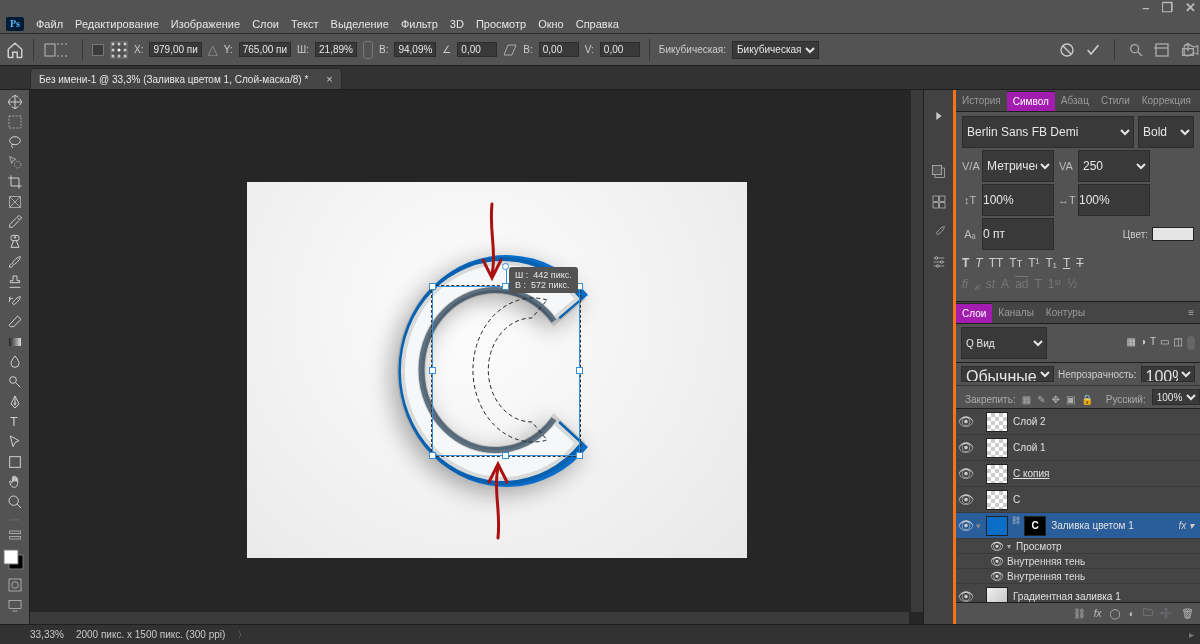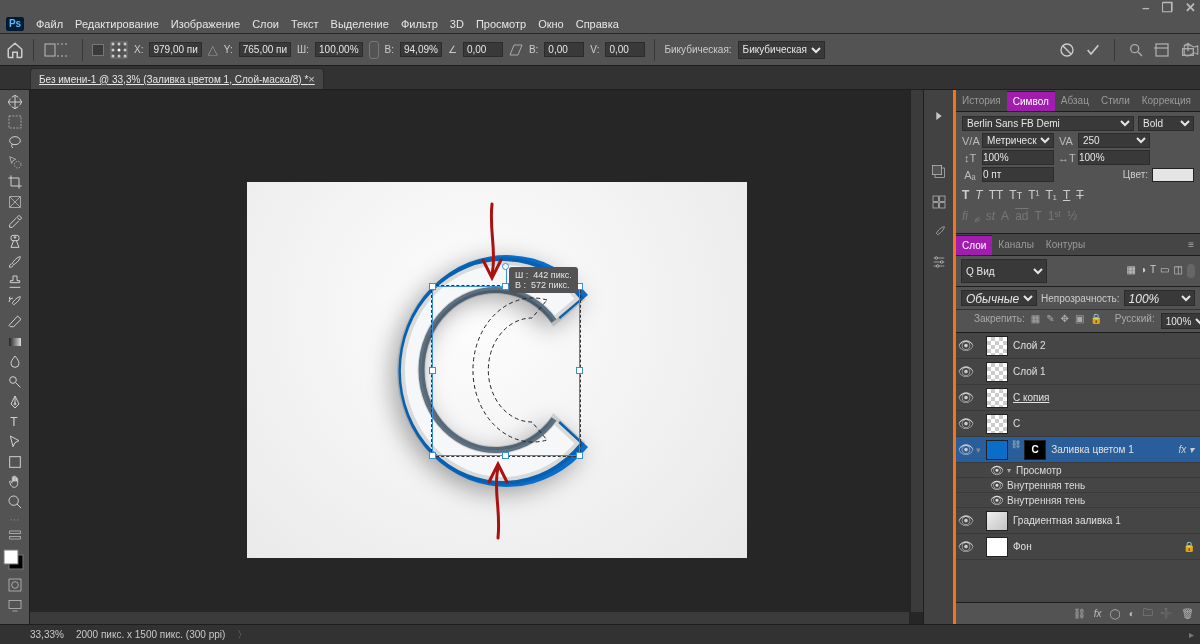--- a/index.html
+++ b/index.html
@@ -2,33 +2,33 @@
 <html><head>
 <meta charset="utf-8">
 <style>
   * { margin: 0; padding: 0; box-sizing: border-box; font-family: 'Segoe UI', Tahoma, Arial, sans-serif; }
   body { background: #323232; color: #ccc; font-size: 11px; overflow: hidden; width: 1200px; height: 644px; }
   
   .winbar { height: 14px; background: #535353; display: flex; justify-content: flex-end; align-items: center; padding-right: 4px; gap: 12px; }
   .winbar span { color: #b8b8b8; font-size: 13px; font-weight: bold; }
   
   .menubar { height: 20px; background: #535353; border-bottom: 1px solid #2a2a2a; display: flex; align-items: center; gap: 12px; padding-left: 6px; font-size: 11px; }
-  .menubar .logo { width: 18px; height: 14px; background: #001c33; color: #5ab9ff; display: flex; align-items: center; justify-content: center; font-size: 10px; font-weight: bold; border-radius: 2px; }
+  .menubar .logo { width: 18px; height: 14px; background: #001c33; color: #5ab9ff; display: flex; align-items: center; justify-content: center; font-size: 10px; font-weight: bold; border-radius: 2px; font-family: Liberation Serif, serif; }
   .menubar .item { color: #e6e6e6; cursor: default; }
   
   .optbar { height: 32px; background: #535353; border-bottom: 1px solid #1e1e1e; display: flex; align-items: center; padding-left: 6px; gap: 6px; font-size: 10px; color: #ccc; position: relative; }
   .optbar .home { width: 18px; height: 18px; color: #ccc; }
   .optbar .sep { width: 1px; height: 22px; background: #383838; margin: 0 3px; }
   .optbar .val { background: #393939; border: 1px solid #2c2c2c; padding: 1px 3px; color: #e6e6e6; min-width: 40px; display: inline-block; font-size: 10px; }
   .optbar select { background: #393939; border: 1px solid #2c2c2c; color: #e6e6e6; font-size: 10px; height: 18px; }
   .optbar .right { position: absolute; right: 4px; display: flex; gap: 10px; align-items: center; }
   .optbar .right svg { width: 16px; height: 16px; }
   
   .tabstrip { height: 24px; background: #323232; border-bottom: 1px solid #1e1e1e; display: flex; align-items: flex-end; padding-left: 30px; }
-  .tabstrip .tab { background: #454545; border: 1px solid #2a2a2a; border-bottom: none; border-top-left-radius: 4px; border-top-right-radius: 4px; padding: 4px 8px; font-size: 10px; color: #e6e6e6; display: flex; align-items: center; gap: 0; text-decoration: underline; }
+  .tabstrip .tab { background: #454545; border: 1px solid #2a2a2a; border-bottom: none; border-top-left-radius: 4px; border-top-right-radius: 4px; padding: 4px 8px; font-size: 10px; color: #e6e6e6; display: flex; align-items: center; gap: 18px; }
   .tabstrip .tab .x { color: #ccc; font-size: 11px; }
   
   .main { display: flex; height: calc(644px - 14px - 20px - 32px - 24px - 20px); }
   .tools { width: 30px; background: #535353; border-right: 1px solid #1e1e1e; display: flex; flex-direction: column; align-items: center; padding-top: 2px; gap: 0; padding-bottom: 6px; }
   .tools .tool { width: 26px; height: 20px; display: flex; align-items: center; justify-content: center; color: #d0d0d0; cursor: default; position: relative; }
   .tools .tool svg { width: 16px; height: 16px; }
   .tools .swatch { margin-top: 4px; }
   .canvas-wrap { flex: 1; background: #262626; display: flex; align-items: flex-start; justify-content: center; position: relative; overflow: hidden; }
   .canvas-scroll { position: absolute; left: 0; right: 14px; bottom: 0; height: 12px; background: #3b3b3b; }
   .canvas-scroll-v { position: absolute; right: 0; top: 0; bottom: 12px; width: 12px; background: #3b3b3b; }
@@ -49,33 +49,33 @@
   .iconstrip { width: 30px; background: #424242; border-left: 1px solid #1e1e1e; display: flex; flex-direction: column; align-items: center; gap: 14px; padding-top: 18px; }
   .iconstrip svg { width: 16px; height: 16px; color: #c8c8c8; }
   
   .panels { width: 247px; background: #535353; border-left: 3px solid #f97316; display: flex; flex-direction: column; font-size: 10px; }
   .panelTabs { display: flex; border-bottom: 1px solid #1e1e1e; background: #454545; height: 22px; align-items: center; }
   .panelTabs .ptab { padding: 4px 6px; color: #9a9a9a; cursor: default; font-size: 10px; }
   .panelTabs .ptab.active { color: #fff; background: #a21caf; border-top: 1px solid #262626; }
   .panelTabs .menu { margin-left: auto; padding: 0 6px; color: #aaa; }
   
   .charPanel { padding: 4px 6px; border-bottom: 1px solid #1e1e1e; }
-  .charPanel select, .charPanel input { background: #393939; border: 1px solid #2c2c2c; color: #e6e6e6; font-size: 10px; height: 15px; }
+  .charPanel select, .charPanel input { background: #393939; border: 1px solid #2c2c2c; color: #e6e6e6; font-size: 12px; height: 32px; }
   .charPanel .row { display: flex; align-items: center; gap: 4px; margin-bottom: 2px; }
   .charPanel .iconlbl { width: 16px; color: #bbb; font-size: 11px; text-align: center; }
   .typebtns { display: flex; gap: 6px; padding: 4px 0; color: #ccc; font-family: 'Times New Roman', serif; font-size: 12px; }
   .otbtns { display: flex; gap: 6px; padding: 3px 0; color: #777; font-family: 'Times New Roman', serif; font-size: 12px; font-style: italic; }
   .langrow { display: flex; gap: 4px; padding-top: 4px; align-items: center; }
   
   .layersOps { display: flex; justify-content: space-between; align-items: center; padding: 3px 5px; border-bottom: 1px solid #1e1e1e; }
-  .layersOps select { background: #393939; border: 1px solid #2c2c2c; color: #e6e6e6; font-size: 10px; height: 24px; }
+  .layersOps select { background: #393939; border: 1px solid #2c2c2c; color: #e6e6e6; font-size: 10px; height: 32px; }
   .layersOps .r { display: flex; gap: 4px; color: #ccc; }
   .layersBlend { display: flex; align-items: center; justify-content: space-between; padding: 3px 5px; border-bottom: 1px solid #333; gap: 4px; }
-  .layersBlend select { background: #393939; border: 1px solid #2c2c2c; color: #e6e6e6; font-size: 12px; height: 16px; flex: 1; font-style: italic; }
-  .layersLock { display: flex; align-items: flex-start; gap: 6px; padding: 3px 18px; border-bottom: 1px solid #1e1e1e; color: #aaa; }
+  .layersBlend select { background: #393939; border: 1px solid #2c2c2c; color: #e6e6e6; font-size: 16px; height: 16px; flex: 1; }
+  .layersLock { display: flex; align-items: flex-end; gap: 6px; padding: 3px 9px; border-bottom: 1px solid #1e1e1e; color: #aaa; }
   .layersLock .spacer { flex: 1; }
   .layerlist { flex: 1; overflow-y: auto; background: #454545; }
   .layer { display: flex; align-items: center; height: 26px; border-bottom: 1px solid #3a3a3a; padding-right: 4px; }
   .layer .eye { width: 20px; text-align: center; color: #ccc; font-size: 13px; }
   .layer .caret { width: 10px; color: #888; font-size: 9px; }
   .layer .thumbs { display: flex; gap: 3px; margin-right: 5px; }
   .layer .thumb { width: 22px; height: 20px; border: 1px solid #222; background: #fff; display: flex; align-items: center; justify-content: center; font-size: 10px; color: #000; }
   .layer .thumb.checker { background: repeating-conic-gradient(#ccc 0 25%, #fff 0 50%) 0 0/8px 8px; }
   .layer .thumb.mask { background: #000; color: #fff; font-weight: bold; }
   .layer .thumb.grad { background: linear-gradient(135deg, #f0f0f0, #c2c2c2); }
@@ -142,21 +142,21 @@
       <circle cx="3" cy="15" r="1.5" fill="#ccc"></circle>
       <circle cx="9" cy="15" r="1.5" fill="#ccc"></circle>
       <circle cx="15" cy="15" r="1.5" fill="#ccc"></circle>
     </svg>
   <span>X:</span>
   <span class="val">979,00 пи</span>
   <span style="font-size:13px;color:#999">△</span>
   <span>Y:</span>
   <span class="val">765,00 пи</span>
   <span>Ш:</span>
-  <span class="val">100,00%</span>
+  <span class="val">21,89%</span>
   <span class="link"></span>
   <span>В:</span>
   <span class="val">94,09%</span>
   <span>∠</span>
   <span class="val">0,00</span>
   <svg width="14" height="14">
       <path d="M1 12 L5 2 L13 2 L9 12 Z" fill="none" stroke="#aaa"></path>
     </svg>
   <span>В:</span>
   <span class="val">0,00</span>

